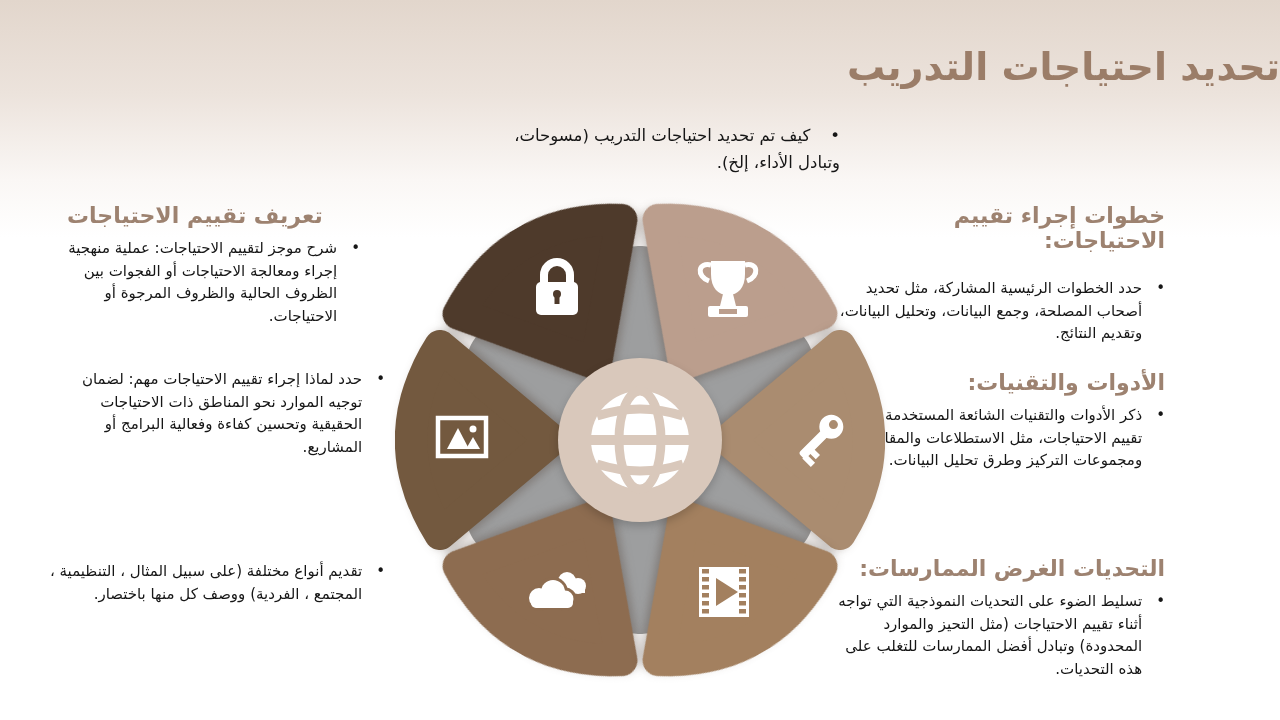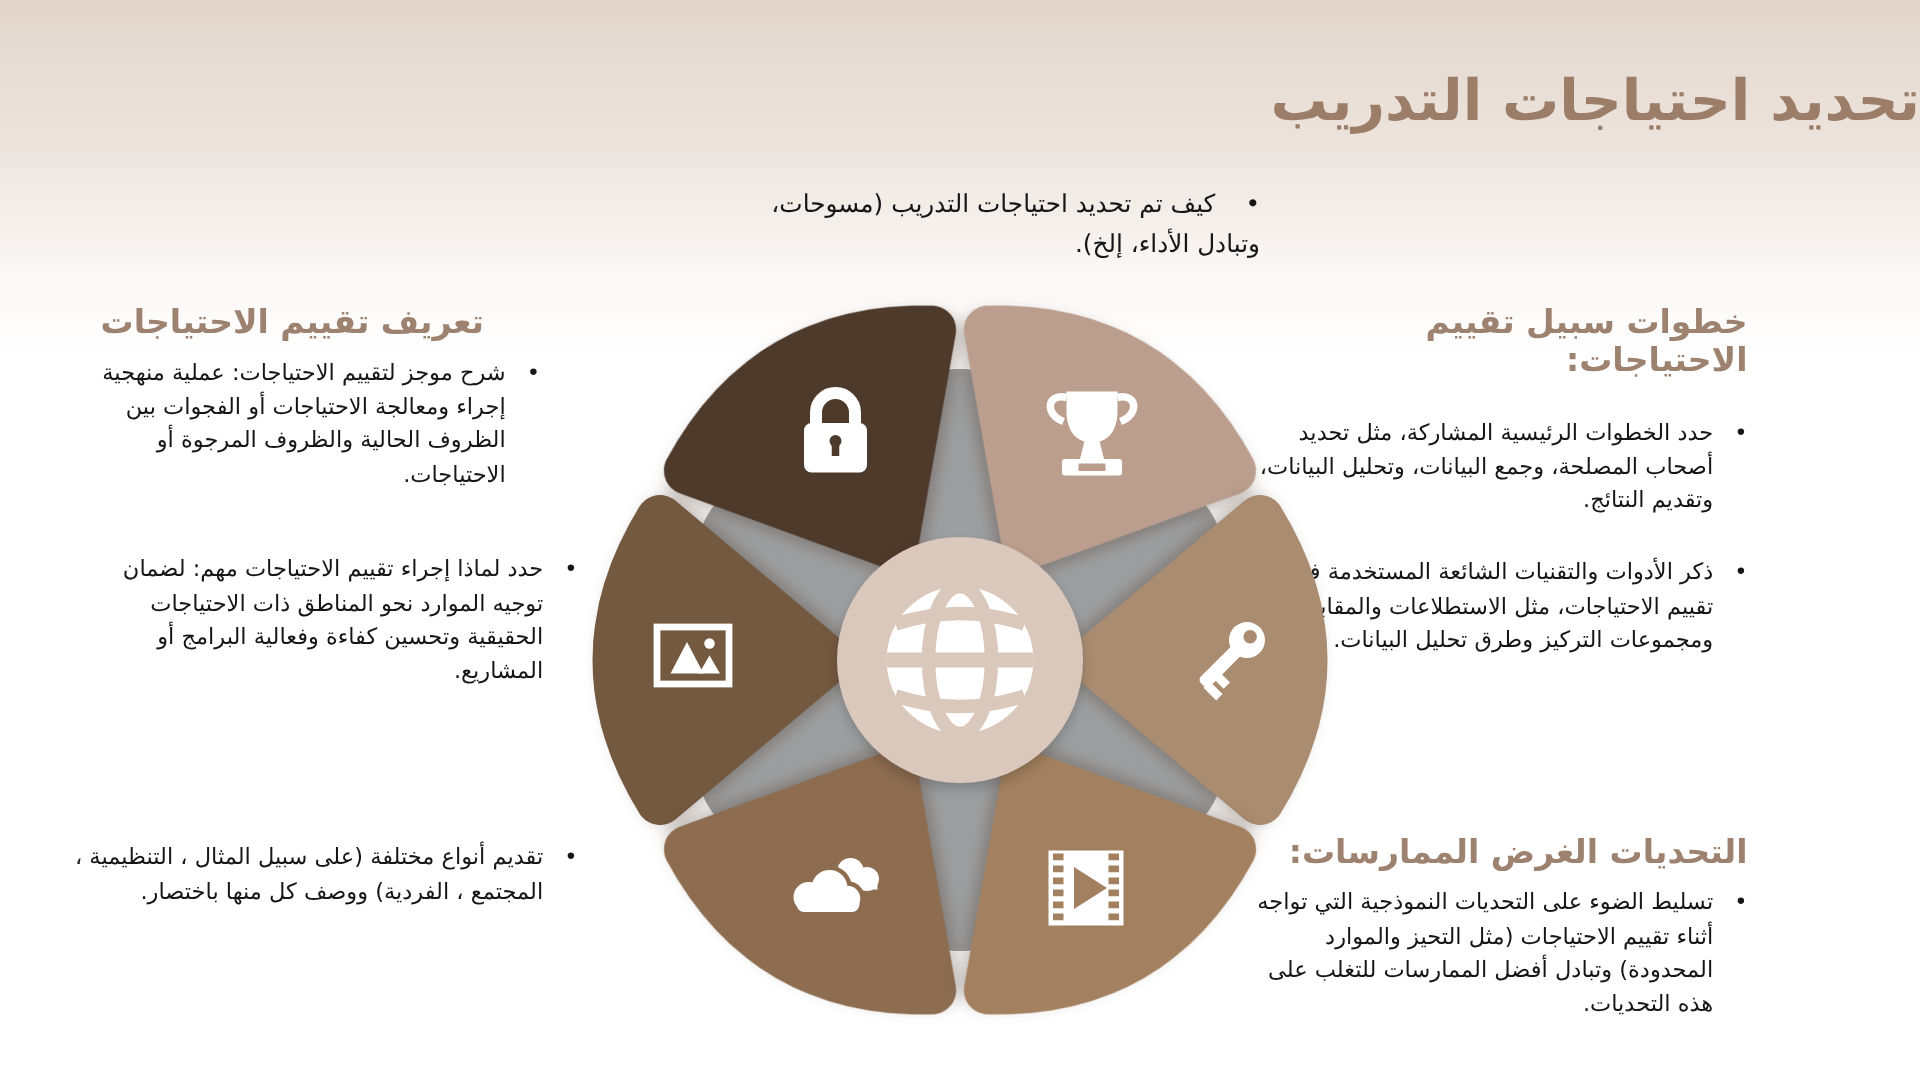--- a/index.html
+++ b/index.html
@@ -81,28 +81,29 @@
 </div>
 
 <div class="tblock left-col" id="block-l3">
   <div class="li">
     <span class="bullet">•</span>
     <p>تقديم أنواع مختلفة (على سبيل المثال ، التنظيمية ، المجتمع ، الفردية) ووصف كل منها باختصار.</p>
   </div>
 </div>
 
 <div class="tblock right-col gap-lg" id="block-r1">
-  <h3>خطوات سبيل تقييم الاحتياجات:</h3>
+  <h3>خطوات إجراء تقييم الاحتياجات:</h3>
   <div class="li">
     <span class="bullet">•</span>
     <p>حدد الخطوات الرئيسية المشاركة، مثل تحديد أصحاب المصلحة، وجمع البيانات، وتحليل البيانات، وتقديم النتائج.</p>
   </div>
 </div>
 
 <div class="tblock right-col" id="block-r2">
+  <h3>الأدوات والتقنيات:</h3>
   <div class="li">
     <span class="bullet">•</span>
     <p>ذكر الأدوات والتقنيات الشائعة المستخدمة في تقييم الاحتياجات، مثل الاستطلاعات والمقابلات ومجموعات التركيز وطرق تحليل البيانات.</p>
   </div>
 </div>
 
 <div class="tblock right-col" id="block-r3">
   <h3>التحديات الغرض الممارسات:</h3>
   <div class="li">
     <span class="bullet">•</span>

